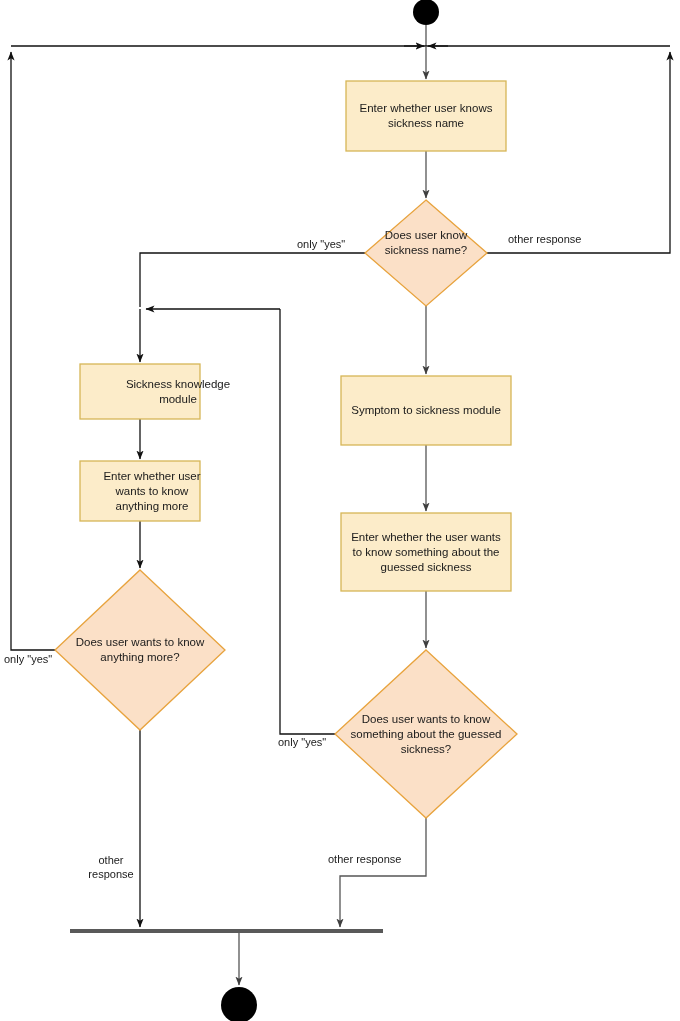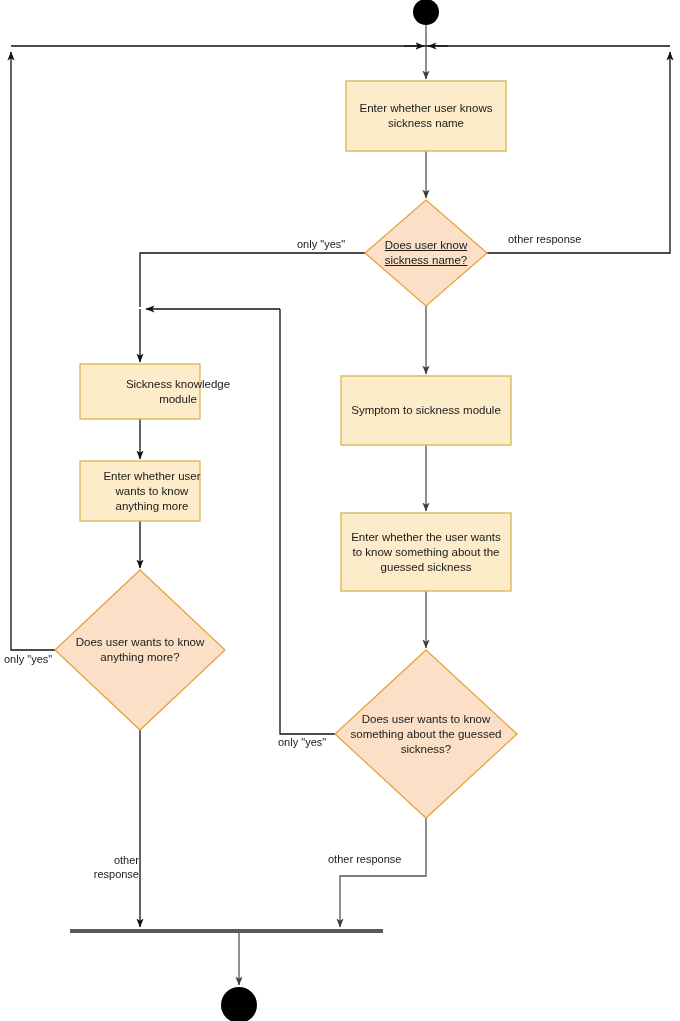--- a/index.html
+++ b/index.html
@@ -117,21 +117,21 @@
 
       <rect x="70" y="929" width="313" height="4" fill="#595959"></rect>
 
       <circle cx="239" cy="1005" r="18" fill="#000000"></circle>
     </g>
   </svg>
 
   <div class="node-label" style="left:346px; top:81px; width:160px; height:70px;border-radius:15px;">Enter whether user knows
 sickness name</div>
 
-  <div class="node-label" style="left:366px; top:227px; width:120px; height:52px;text-decoration:underline;">Does user know
+  <div class="node-label" style="left:366px; top:217px; width:120px; height:52px;">Does user know
 sickness name?</div>
 
   <div class="node-label" style="left:80px; top:364px; width:120px; height:55px;margin-left:38px;">Sickness knowledge
 module</div>
 
   <div class="node-label" style="left:92px; top:461px; width:120px; height:60px;">Enter whether user
 wants to know
 anything more</div>
 
   <div class="node-label" style="left:55px; top:627px; width:170px; height:46px;">Does user wants to know
@@ -148,18 +148,18 @@
 sickness?</div>
 
   <div class="edge-label" style="left:297px; top:237px;">only "yes"</div>
 
   <div class="edge-label" style="left:508px; top:232px;">other response</div>
 
   <div class="edge-label" style="left:4px; top:652px;">only "yes"</div>
 
   <div class="edge-label" style="left:278px; top:735px;">only "yes"</div>
 
-  <div class="edge-label" style="left:83px; top:853px; width:56px; text-align:right;">other
+  <div class="edge-label" style="left:83px; top:853px; width:56px; text-align:center;">other
 response</div>
 
   <div class="edge-label" style="left:328px; top:852px;">other response</div>
 
 </div>
 
 </body></html>

